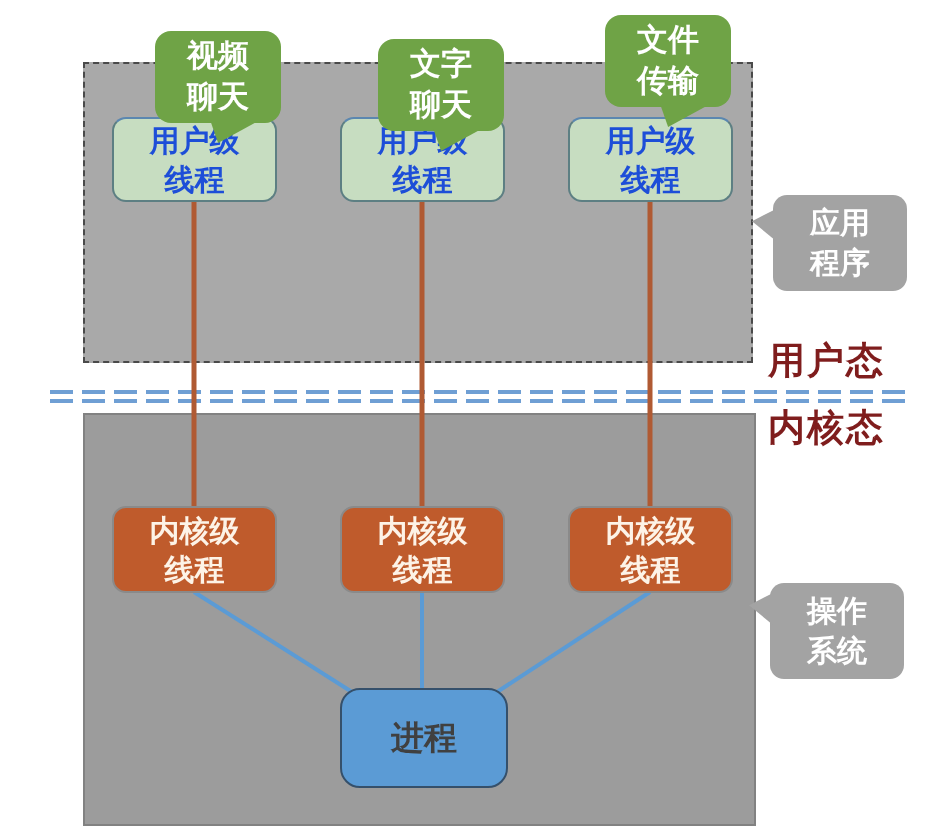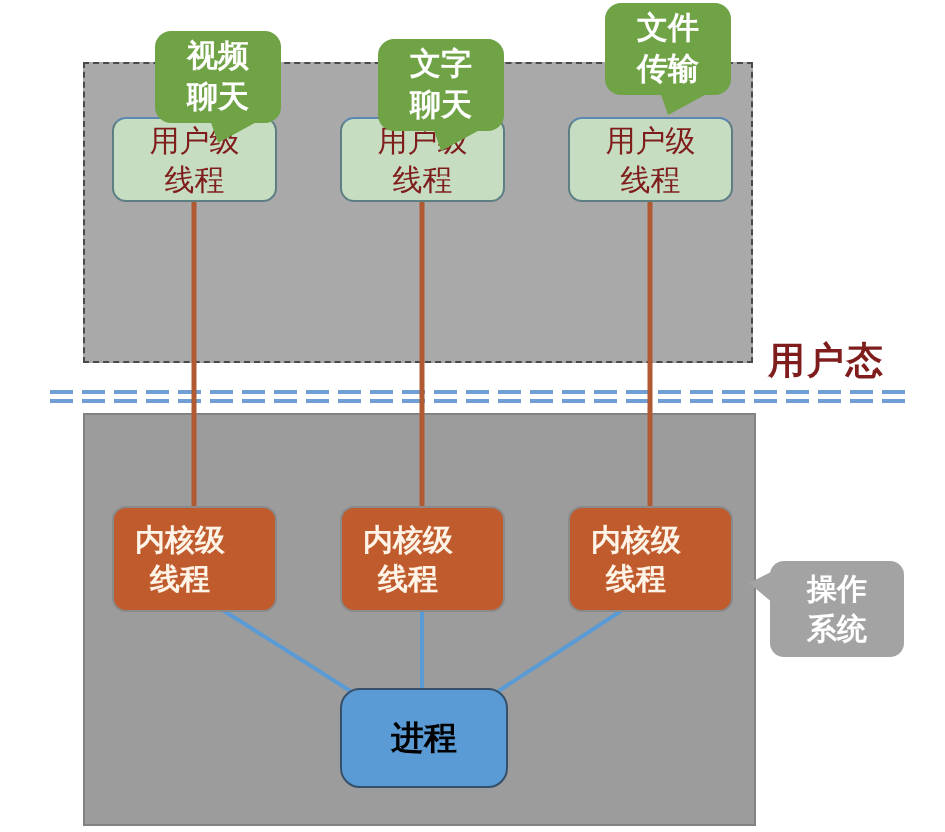--- a/index.html
+++ b/index.html
@@ -35,62 +35,62 @@
   .app-bubble{
     position:absolute;width:126px;height:92px;top:3px;
     background:#6fa346;border-radius:16px;color:#fff;
     font-size:31px;font-weight:bold;line-height:1.32;text-align:center;
     display:flex;align-items:center;justify-content:center;z-index:5;
   }
   .app-bubble .tail{
     position:absolute;bottom:-20px;left:44%;width:48px;height:22px;background:#6fa346;
     clip-path:polygon(0 0,100% 0,16% 100%);
   }
-  .b1{left:155px;margin-top:28px;} .b2{left:378px;margin-top:36px;} .b3{left:605px;}
+  .b1{left:155px;margin-top:28px;} .b2{left:378px;margin-top:36px;} .b3{left:605px;margin-top:12px;}
 
   
   .user-box{
     position:absolute;top:117px;width:165px;height:85px;box-sizing:border-box;
     background:#c7ddc1;border:2px solid #5d7f83;border-top-color:#5b87b0;border-radius:14px;
-    color:#7f1d1d;font-size:30px;font-weight:normal;line-height:1.3;text-align:center;
+    color:#1d4ed8;font-size:30px;font-weight:bold;line-height:1.3;text-align:center;
     display:flex;align-items:center;justify-content:center;z-index:3;
   }
   .u1{left:112px;} .u2{left:340px;} .u3{left:568px;}
 
   
   .kernel-box{
-    position:absolute;top:506px;width:165px;height:106px;box-sizing:border-box;
+    position:absolute;top:506px;width:165px;height:87px;box-sizing:border-box;
     background:#bf5b2c;border:2px solid #8a8a8a;border-radius:14px;
     color:#fdf3e7;font-size:30px;font-weight:bold;line-height:1.3;text-align:center;
-    display:flex;align-items:center;justify-content:flex-start;z-index:3;padding-left:21px;
+    display:flex;align-items:center;justify-content:center;z-index:3;
   }
   .k1{left:112px;} .k2{left:340px;} .k3{left:568px;}
 
   
   .process-box{
     position:absolute;left:340px;top:688px;width:168px;height:100px;box-sizing:border-box;
     background:#5b9bd5;border:2px solid #35506b;border-radius:20px;
-    color:#000000;font-size:33px;font-weight:bold;text-align:center;
+    color:#404040;font-size:33px;font-weight:bold;text-align:center;
     display:flex;align-items:center;justify-content:center;z-index:3;
   }
 
   
   .callout{
     position:absolute;width:134px;height:96px;
     background:#a3a3a3;border-radius:14px;color:#fff;
     font-size:30px;font-weight:bold;line-height:1.35;text-align:center;
     display:flex;align-items:center;justify-content:center;z-index:4;
   }
   .callout .tail{
     position:absolute;left:-21px;width:24px;height:32px;background:#a3a3a3;
     clip-path:polygon(100% 0,0 38%,100% 100%);
   }
   .callout-app{left:773px;top:195px;}
   .callout-app .tail{top:14px;}
-  .callout-os{left:770px;top:561px;}
+  .callout-os{left:770px;top:583px;}
   .callout-os .tail{top:10px;}
 
   
   .mode-label{
     position:absolute;left:768px;color:#7f1d1d;
     font-family:"Liberation Serif",serif;font-size:37px;font-weight:600;
     letter-spacing:2px;white-space:nowrap;z-index:4;
   }
   .user-mode{top:336px;}
   .kernel-mode{top:403px;}
@@ -153,21 +153,27 @@
   </div>
   <div class="kernel-box k3">
     <span class="ml">内核级
 线程</span>
   </div>
 
   <div class="process-box">
     <span>进程</span>
   </div>
 
+  <div class="callout callout-app">
+    <span class="ml">应用
+程序</span>
+    <span class="tail"></span>
+  </div>
   <div class="callout callout-os">
     <span class="ml">操作
 系统</span>
     <span class="tail"></span>
   </div>
 
   <div class="mode-label user-mode">用户态</div>
+  <div class="mode-label kernel-mode">内核态</div>
 
 </div>
 
 </body></html>

